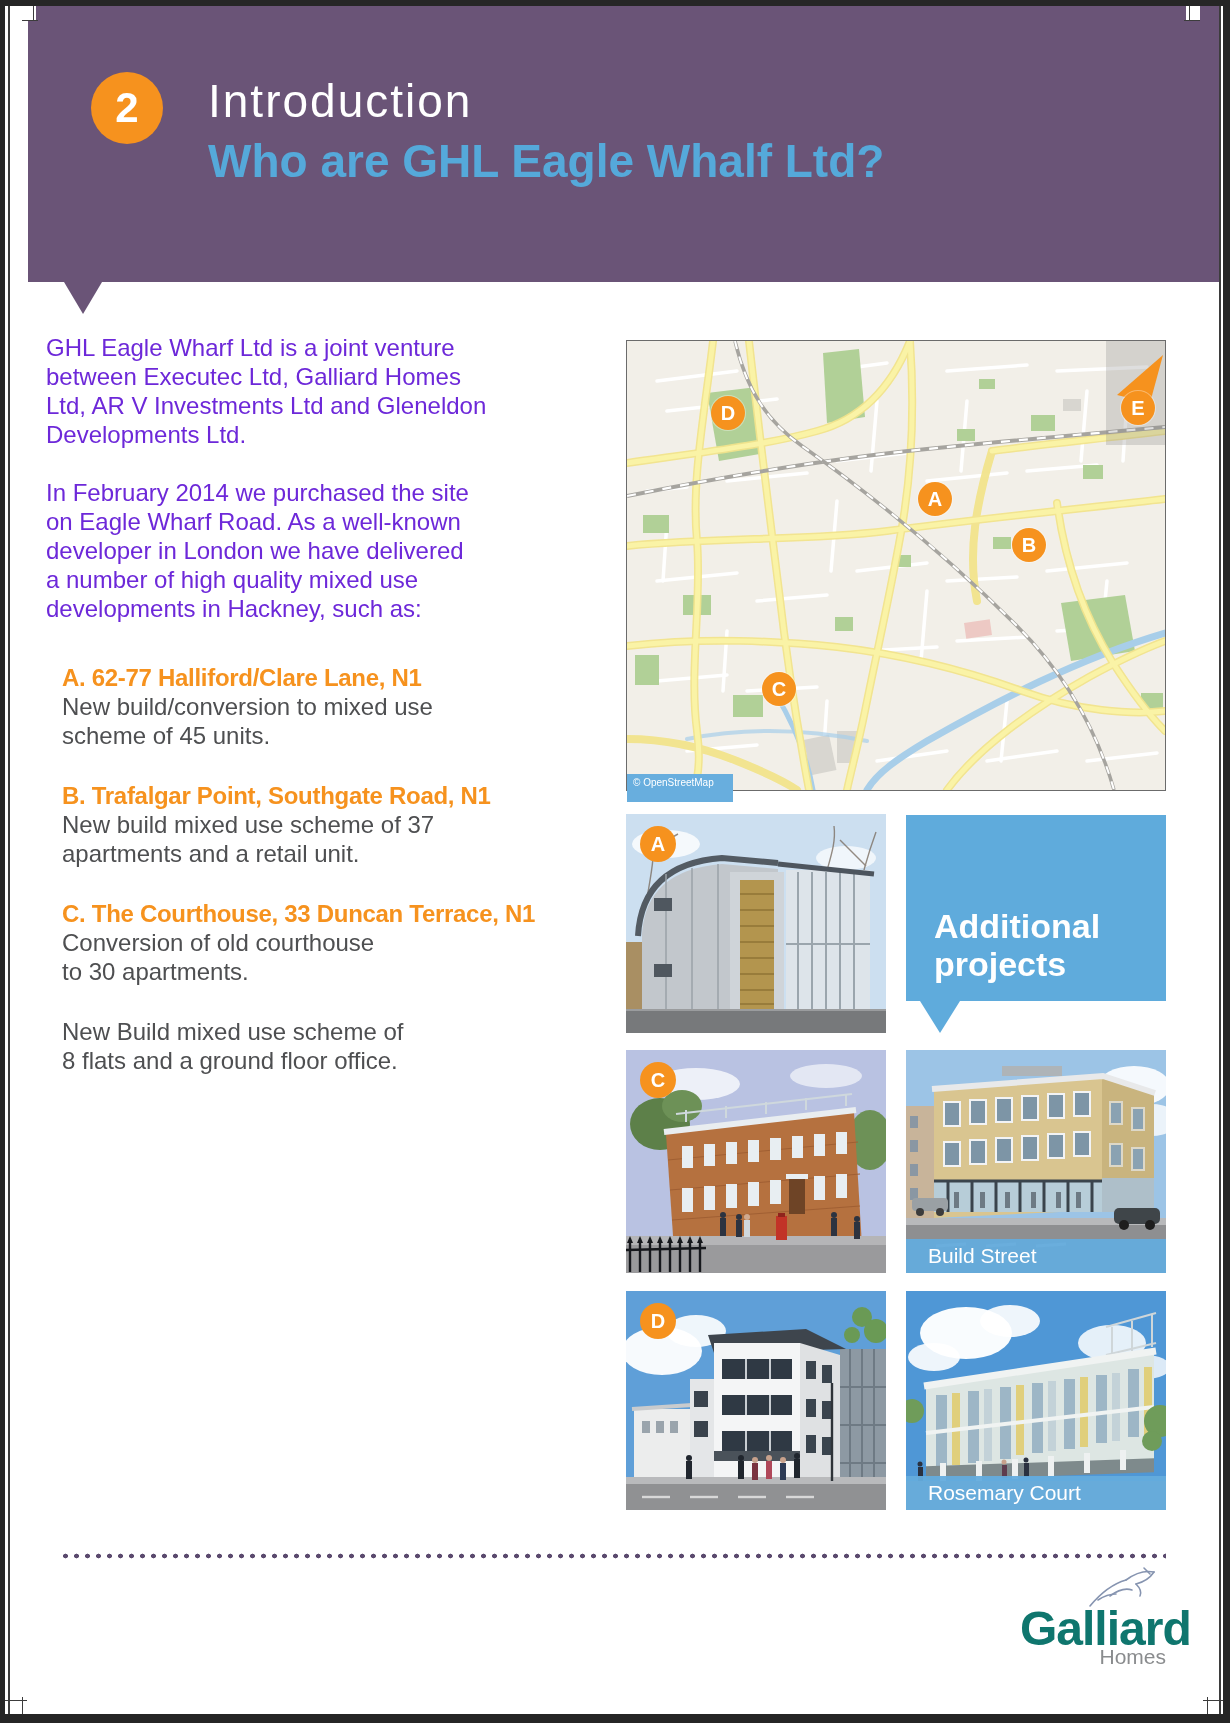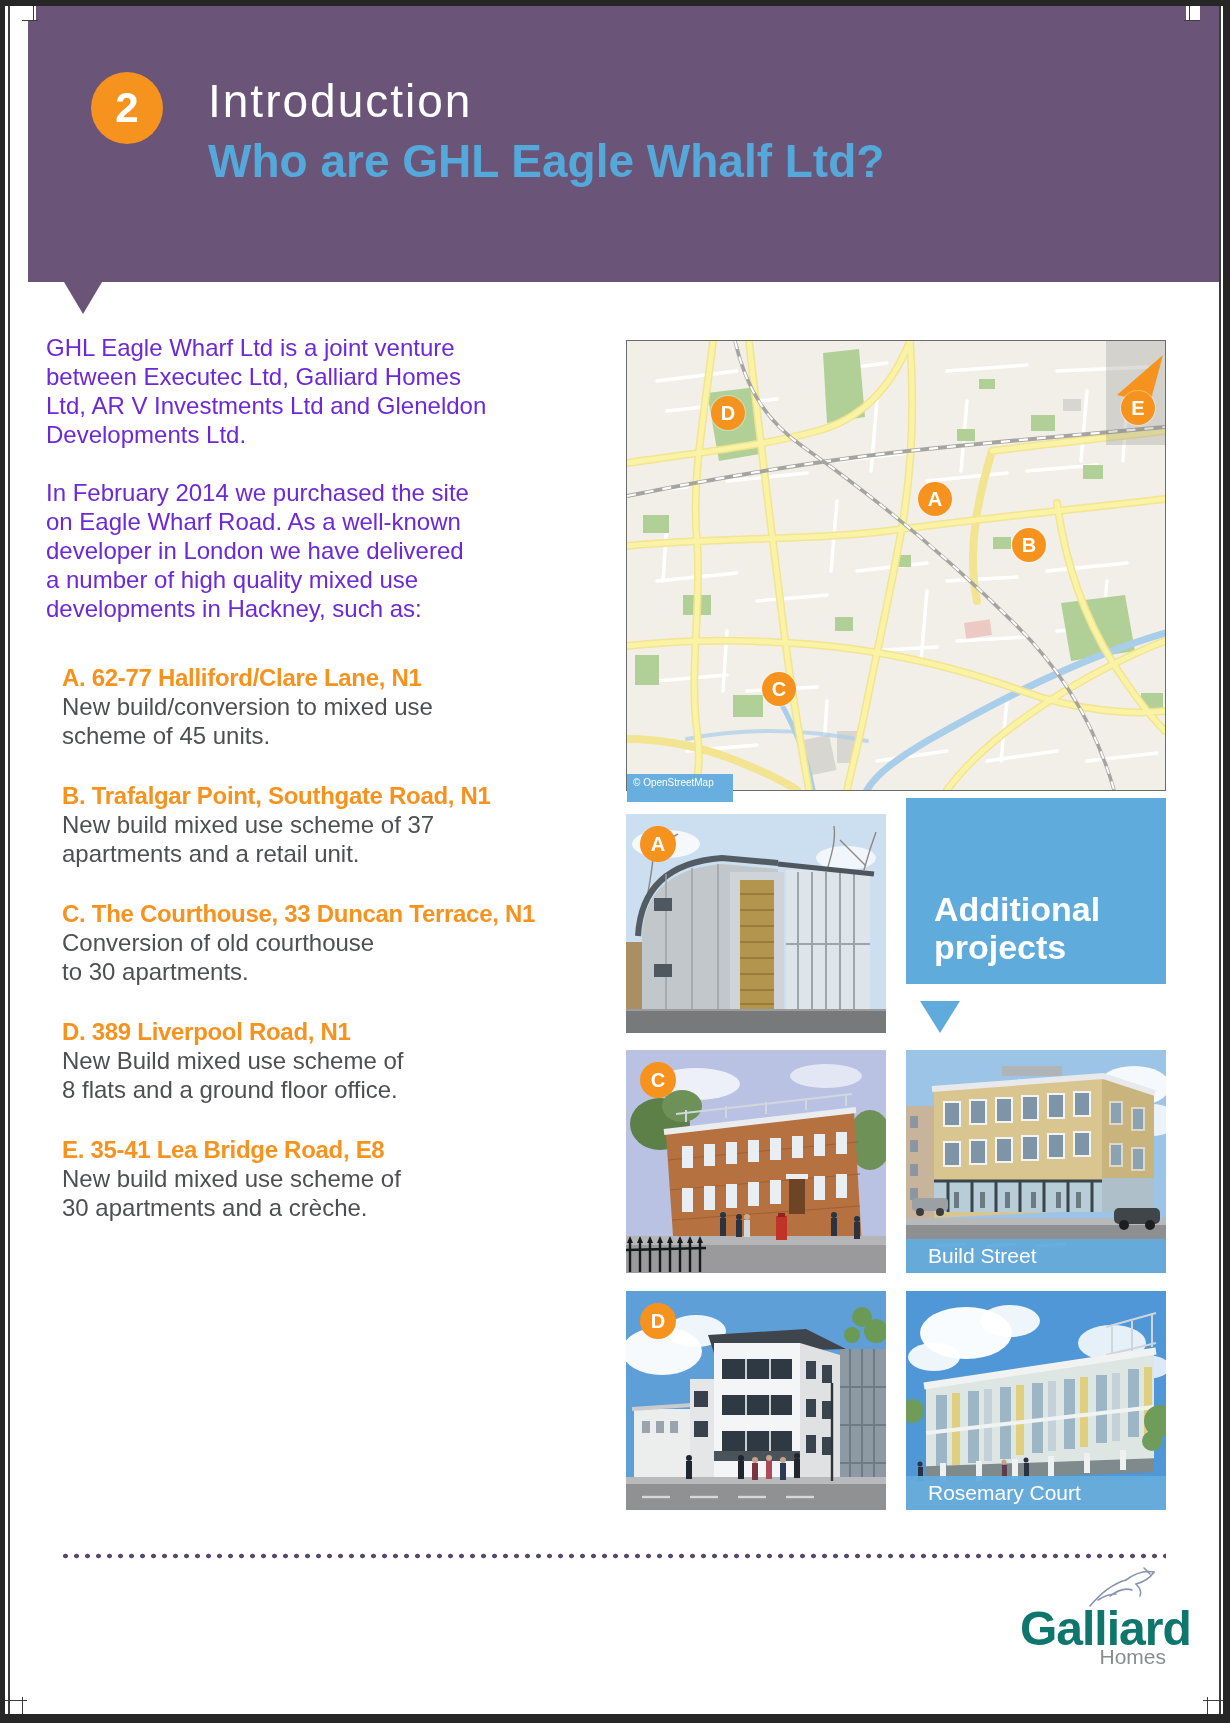--- a/index.html
+++ b/index.html
@@ -49,21 +49,21 @@
 
   
   .photo{overflow:hidden;background:#cfd8e0;}
   .ph-l{left:626px;width:260px;}
   .ph-r{left:906px;width:260px;}
   .row1{top:814px;height:219px;} .row2{top:1050px;height:223px;} .row3{top:1291px;height:219px;}
   .badge{left:14px;top:12px;width:36px;height:36px;border-radius:50%;background:#f6921e;color:#fff;
          font-weight:bold;font-size:20px;display:flex;align-items:center;justify-content:center;}
   .caption{left:0;bottom:0;width:100%;height:34px;background:rgba(100,172,221,0.95);color:#ffffff;
            font-size:21px;line-height:34px;padding-left:22px;box-sizing:border-box;position:absolute;}
-  .add-box{left:906px;top:798px;width:260px;height:186px;background:#5fabdc;color:#ffffff;
+  .add-box{left:906px;top:815px;width:260px;height:186px;background:#5fabdc;color:#ffffff;
            font-size:34px;font-weight:bold;line-height:38px;padding:92px 0 0 28px;box-sizing:border-box;}
   .add-tail{left:920px;top:1001px;width:0;height:0;border-left:20px solid transparent;
             border-right:20px solid transparent;border-top:32px solid #5fabdc;}
 
   
   .dots{left:60px;top:1553px;width:1106px;height:6px;
         background-image:radial-gradient(circle,#5b4a6e 2.3px,transparent 2.6px);
         background-size:11px 6px;background-position:0 50%;background-repeat:repeat-x;}
   .logo{left:1020px;top:1566px;width:146px;text-align:right;}
   .logo-brand{color:#0f766e;font-size:48px;font-weight:600;letter-spacing:-1px;line-height:34px;}
@@ -113,28 +113,22 @@
     <div class="proj-head">B. Trafalgar Point, Southgate Road, N1</div>
     <div class="proj-desc pre">New build mixed use scheme of 37
 apartments and a retail unit.</div>
   </div>
   <div class="proj-item it-c">
     <div class="proj-head">C. The Courthouse, 33 Duncan Terrace, N1</div>
     <div class="proj-desc pre">Conversion of old courthouse
 to 30 apartments.</div>
   </div>
   <div class="proj-item it-d">
-    <div class="proj-head">D. 389 Liverpool Road, N1</div>
     <div class="proj-desc pre">New Build mixed use scheme of
 8 flats and a ground floor office.</div>
-  </div>
-  <div class="proj-item it-e">
-    <div class="proj-head">E. 35-41 Lea Bridge Road, E8</div>
-    <div class="proj-desc pre">New build mixed use scheme of
-30 apartments and a crèche.</div>
   </div>
 
   <div class="abs map">
     <svg width="538" height="449" viewBox="0 0 538 449">
       <rect width="538" height="449" fill="#f2efe8"></rect>
 
       <g stroke="#ffffff" stroke-width="3.5" fill="none" stroke-linecap="round">
         <path d="M30,40 L110,30"></path>
           <path d="M40,70 L150,58"></path>
           <path d="M200,30 L260,22"></path>

